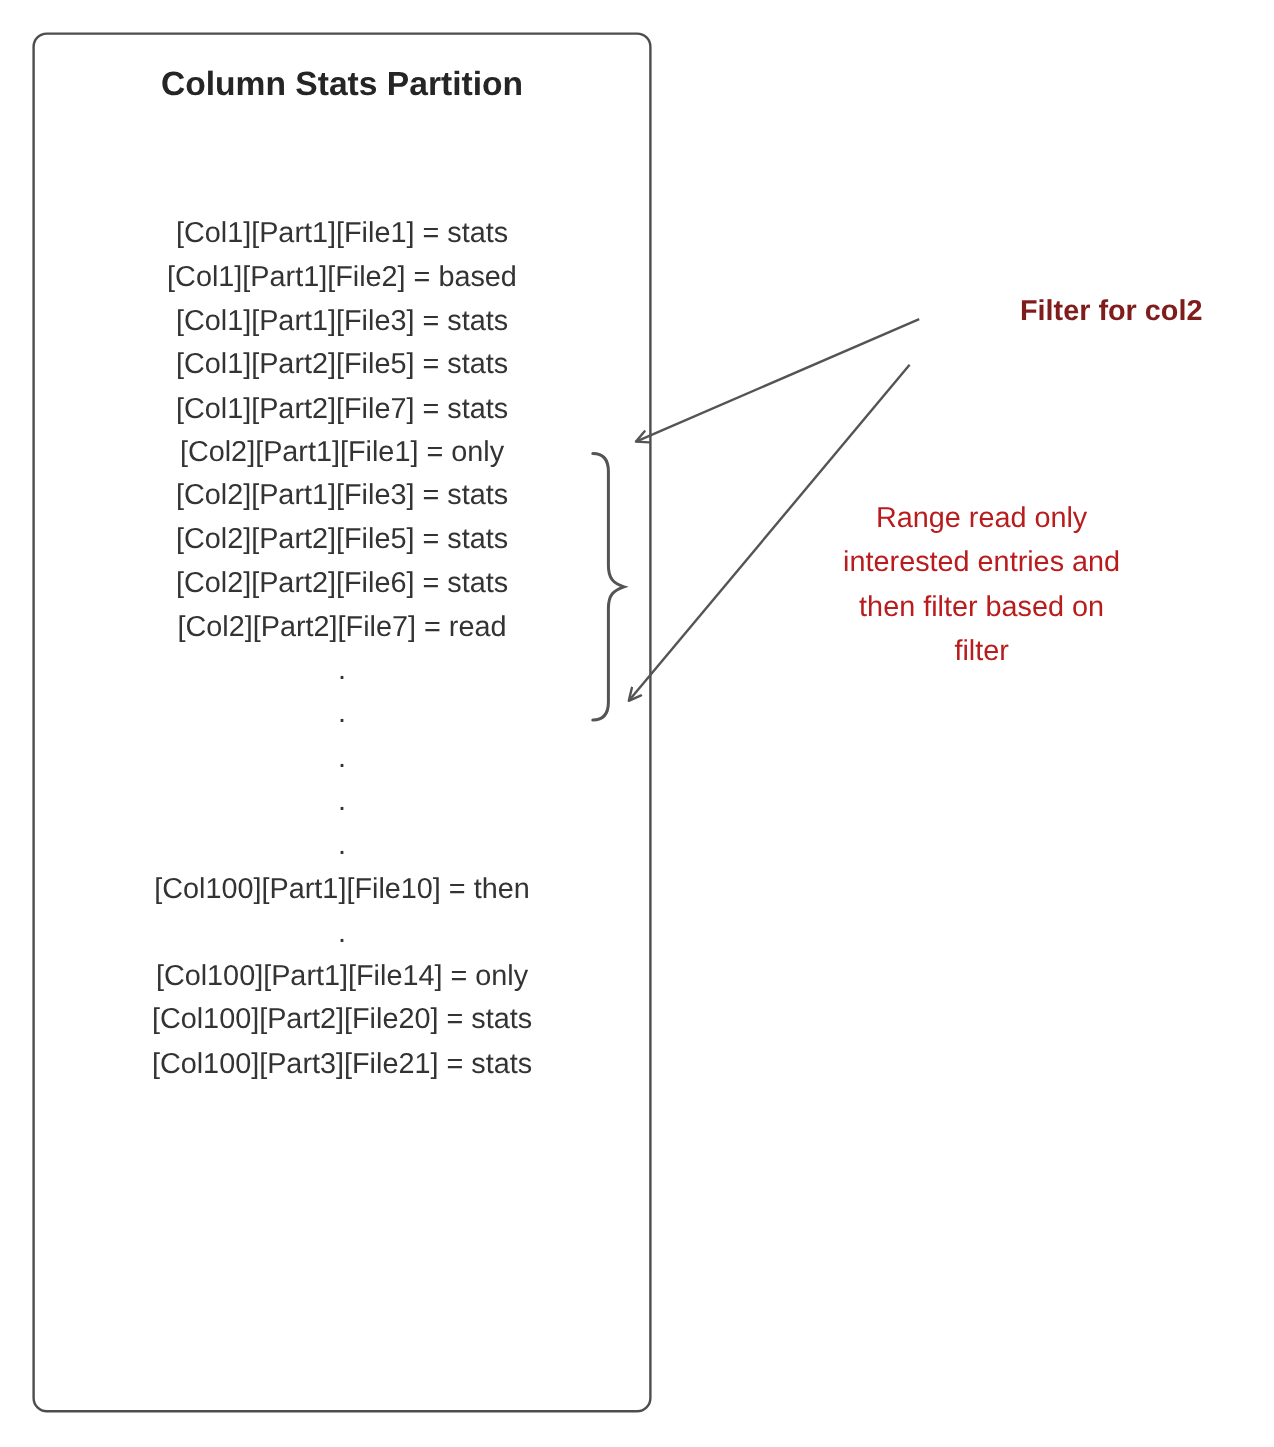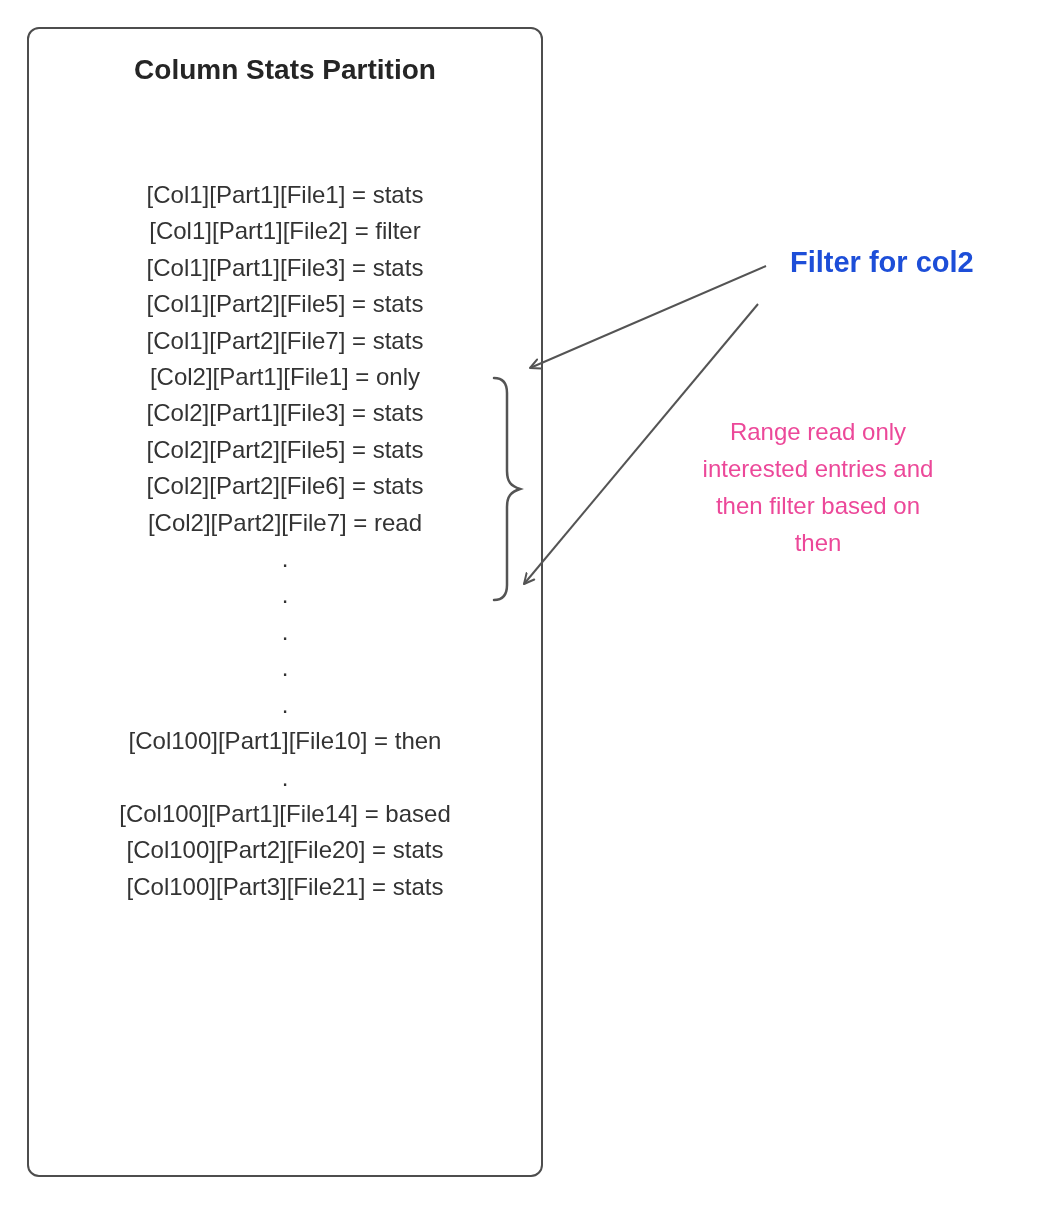--- a/index.html
+++ b/index.html
@@ -53,73 +53,74 @@
     top: 0;
     width: 1062px;
     height: 1206px;
     pointer-events: none;
   }
   .filter-heading {
     position: absolute;
     left: 790px;
     top: 246px;
     width: 272px;
-    font-size: 29px;
+    font-size: 24px;
     font-weight: bold;
-    color: #1d4ed8;
+    color: #7f1d1d;
     white-space: nowrap;
+    text-align: center;
   }
   .range-note {
     position: absolute;
     left: 660px;
     top: 413px;
     width: 316px;
     text-align: center;
     font-size: 24px;
     line-height: 37px;
-    color: #ec4899;
+    color: #b91c1c;
   }
 </style>
 </head>
 <body>
 
 <div class="partition-box"></div>
 
 <div class="box-title">Column Stats Partition</div>
 
 <div class="entries">
   <div class="entry-line">[Col1][Part1][File1] = stats</div>
-  <div class="entry-line">[Col1][Part1][File2] = filter</div>
+  <div class="entry-line">[Col1][Part1][File2] = based</div>
   <div class="entry-line">[Col1][Part1][File3] = stats</div>
   <div class="entry-line">[Col1][Part2][File5] = stats</div>
   <div class="entry-line">[Col1][Part2][File7] = stats</div>
   <div class="entry-line">[Col2][Part1][File1] = only</div>
   <div class="entry-line">[Col2][Part1][File3] = stats</div>
   <div class="entry-line">[Col2][Part2][File5] = stats</div>
   <div class="entry-line">[Col2][Part2][File6] = stats</div>
   <div class="entry-line">[Col2][Part2][File7] = read</div>
   <div class="entry-line">.</div>
   <div class="entry-line">.</div>
   <div class="entry-line">.</div>
   <div class="entry-line">.</div>
   <div class="entry-line">.</div>
   <div class="entry-line">[Col100][Part1][File10] = then</div>
   <div class="entry-line">.</div>
-  <div class="entry-line">[Col100][Part1][File14] = based</div>
+  <div class="entry-line">[Col100][Part1][File14] = only</div>
   <div class="entry-line">[Col100][Part2][File20] = stats</div>
   <div class="entry-line">[Col100][Part3][File21] = stats</div>
 </div>
 
 <div class="filter-heading">Filter for col2</div>
 
 <div class="range-note">
   <div>Range read only</div>
   <div>interested entries and</div>
   <div>then filter based on</div>
-  <div>then</div>
+  <div>filter</div>
 </div>
 
 <svg class="overlay-svg" viewBox="0 0 1062 1206" xmlns="http://www.w3.org/2000/svg">
   <defs>
     <marker id="arrowhead" markerUnits="userSpaceOnUse" markerWidth="16" markerHeight="16" refX="11" refY="6" orient="auto">
       <path d="M1,1 L11,6 L1,11" fill="none" stroke="#545454" stroke-width="2" stroke-linecap="round" stroke-linejoin="round"></path>
     </marker>
   </defs>
 
   <line x1="766" y1="266" x2="530" y2="368" stroke="#545454" stroke-width="2" marker-end="url(#arrowhead)"></line>

